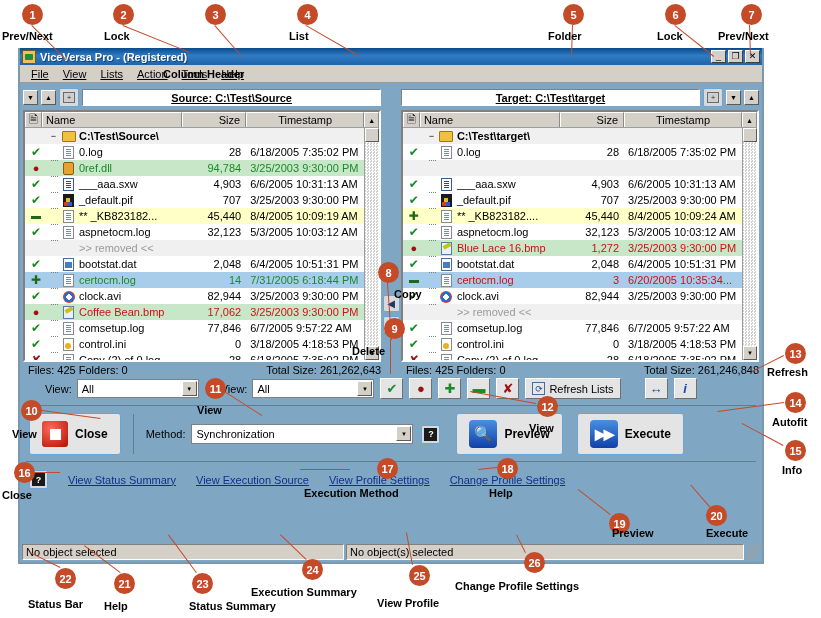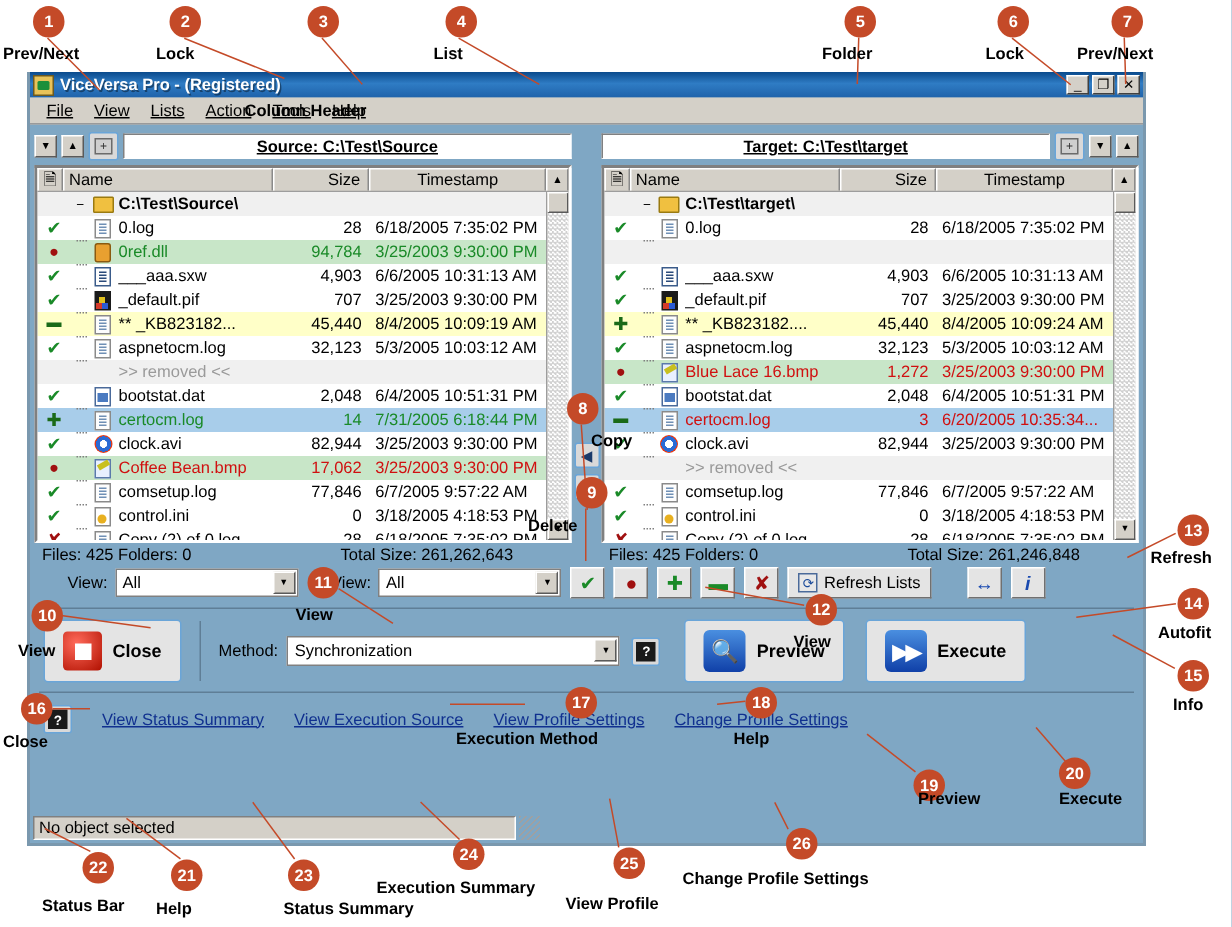--- a/index.html
+++ b/index.html
@@ -279,21 +279,21 @@
     width:17px;height:17px;background:#d9d9d9;
     border:1px solid #6aa5d8;border-radius:2px;
     display:flex;align-items:center;justify-content:center;
     font-size:10px;color:#1a3a6a;
   }
 
   
   .stats-row { display:flex; margin-top:2px; }
   .stats-half { width:363px; display:flex; font:11px "Liberation Sans",sans-serif; color:#000; }
   .stats-left { padding-left:5px; width:165px;}
-  .stats-right { flex:1 1 auto; text-align:center;}
+  .stats-right { flex:1 1 auto; text-align:right;}
 
   .ctrl-row { display:flex; margin-top:2px; align-items:center;}
   .view-lbl { font:11px "Liberation Sans",sans-serif;color:#000;margin:0 5px 0 22px;}
   .combo {
     height:19px;background:#fff;border:1px solid #808080;
     display:flex;align-items:center;
     font:11px "Liberation Sans",sans-serif;color:#000;
     padding-left:4px; position:relative;
   }
   .combo .arrow {
@@ -883,15 +883,16 @@
         </div>
       <span class="lnk">View Status Summary</span>
       <span class="lnk">View Execution Source</span>
       <span class="lnk">View Profile Settings</span>
       <span class="lnk">Change Profile Settings</span>
     </div>
   </div>
 
   <div class="statusbar">
     <div class="sb-field sb-1">No object selected</div>
+    <div class="sb-field sb-2">No object(s) selected</div>
     <div class="sb-grip"></div>
   </div>
 </div>
 
 </body></html>

